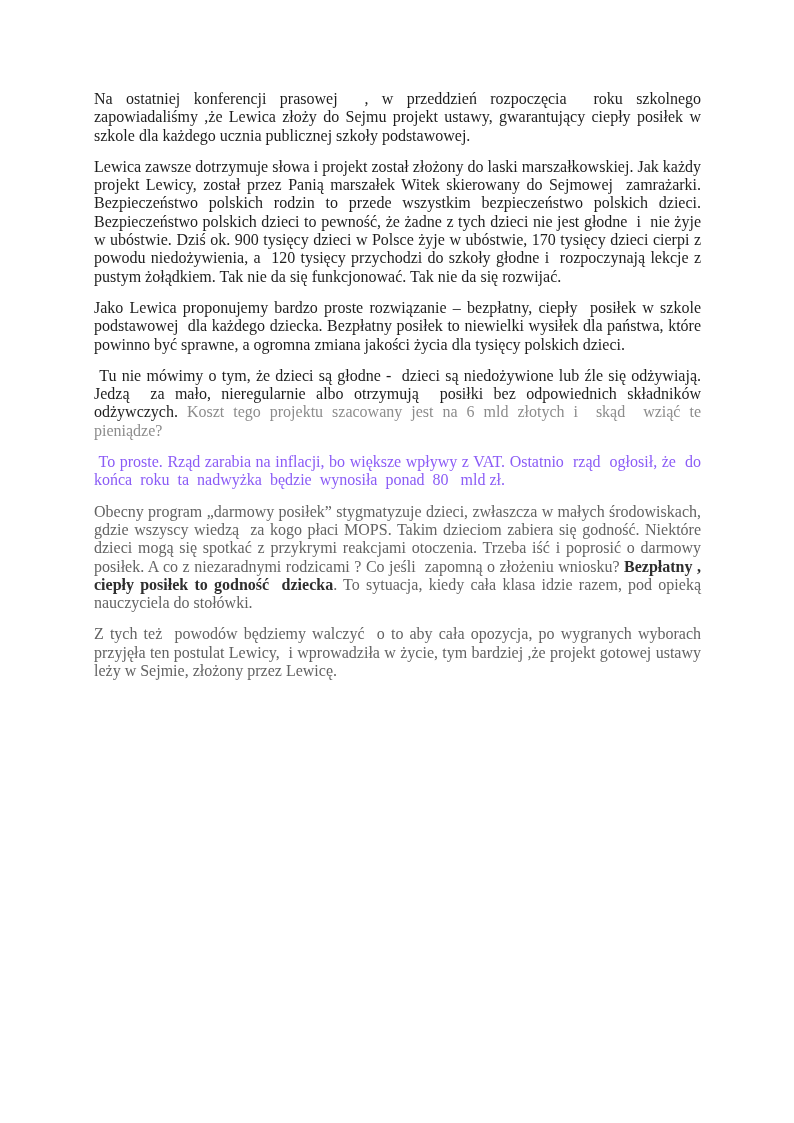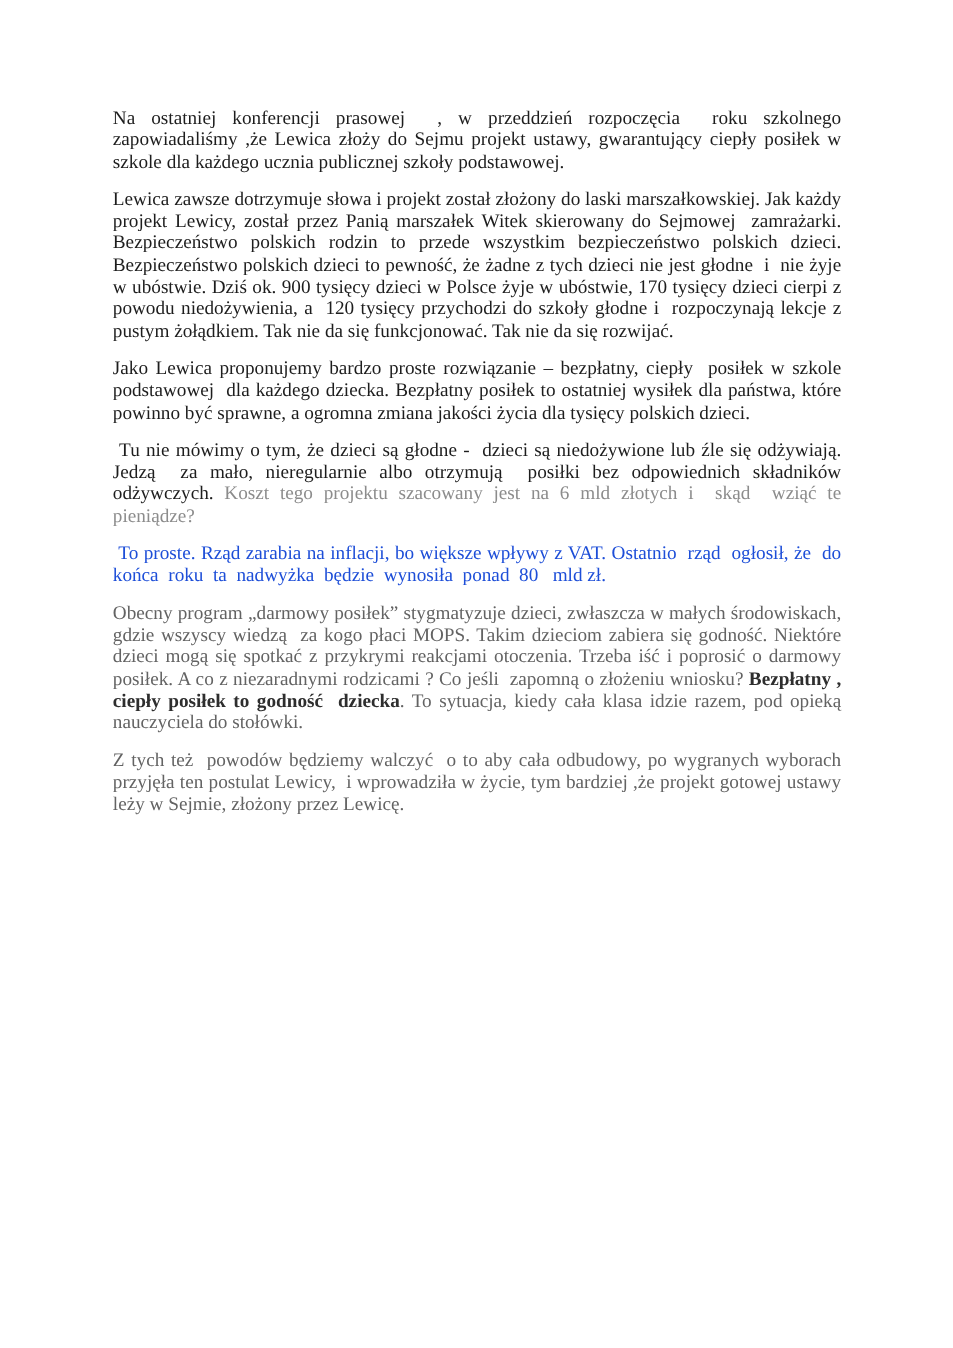--- a/index.html
+++ b/index.html
@@ -32,19 +32,19 @@
     font-weight: bold;
   }
 </style>
 </head>
 <body>
 
 <div class="page">
   <div class="content">
       <p class="para"><span class="seg" style="color: rgb(29, 29, 29);">Na ostatniej konferencji prasowej  , w przeddzień rozpoczęcia  roku szkolnego zapowiadaliśmy ,że Lewica złoży do Sejmu projekt ustawy, gwarantujący ciepły posiłek w szkole dla każdego ucznia publicznej szkoły podstawowej.</span></p>
       <p class="para"><span class="seg" style="color: rgb(29, 29, 29);">Lewica zawsze dotrzymuje słowa i projekt został złożony do laski marszałkowskiej. Jak każdy  projekt Lewicy, został przez Panią marszałek Witek skierowany do Sejmowej  zamrażarki. Bezpieczeństwo polskich rodzin to przede wszystkim bezpieczeństwo polskich dzieci. Bezpieczeństwo polskich dzieci to pewność, że żadne z tych dzieci nie jest głodne  i  nie żyje w ubóstwie. Dziś ok. 900 tysięcy dzieci w Polsce żyje w ubóstwie, 170 tysięcy dzieci cierpi z powodu niedożywienia, a  120 tysięcy przychodzi do szkoły głodne i  rozpoczynają lekcje z pustym żołądkiem. Tak nie da się funkcjonować. Tak nie da się rozwijać.</span></p>
-      <p class="para"><span class="seg" style="color: rgb(29, 29, 29);">Jako Lewica proponujemy bardzo proste rozwiązanie – bezpłatny, ciepły  posiłek w szkole podstawowej  dla każdego dziecka. Bezpłatny posiłek to ostatniej wysiłek dla państwa, które powinno być sprawne, a ogromna zmiana jakości życia dla tysięcy polskich dzieci.</span></p>
+      <p class="para"><span class="seg" style="color: rgb(29, 29, 29);">Jako Lewica proponujemy bardzo proste rozwiązanie – bezpłatny, ciepły  posiłek w szkole podstawowej  dla każdego dziecka. Bezpłatny posiłek to niewielki wysiłek dla państwa, które powinno być sprawne, a ogromna zmiana jakości życia dla tysięcy polskich dzieci.</span></p>
       <p class="para"><span class="seg" style="color: rgb(29, 29, 29);"> Tu nie mówimy o tym, że dzieci są głodne -  dzieci są niedożywione lub źle się odżywiają. Jedzą  za mało, nieregularnie albo otrzymują  posiłki bez odpowiednich składników odżywczych. </span><span class="seg" style="color: rgb(140, 140, 140);">Koszt tego projektu szacowany jest na 6 mld złotych i  skąd  wziąć te  pieniądze?</span></p>
-      <p class="para"><span class="seg" style="color: #1d4ed8;"> To proste. Rząd zarabia na inflacji, bo większe wpływy z VAT. Ostatnio  rząd  ogłosił, że  do końca  roku  ta  nadwyżka  będzie  wynosiła  ponad  80   mld zł.</span></p>
+      <p class="para"><span class="seg" style="color: #8b5cf6;"> To proste. Rząd zarabia na inflacji, bo większe wpływy z VAT. Ostatnio  rząd  ogłosił, że  do końca  roku  ta  nadwyżka  będzie  wynosiła  ponad  80   mld zł.</span></p>
       <p class="para"><span class="seg" style="color: rgb(99, 99, 99);">Obecny program „darmowy posiłek” stygmatyzuje dzieci, zwłaszcza w małych środowiskach, gdzie wszyscy wiedzą  za kogo płaci MOPS. Takim dzieciom zabiera się godność. Niektóre  dzieci mogą się spotkać z przykrymi reakcjami otoczenia. Trzeba iść i poprosić o darmowy posiłek. A co z niezaradnymi rodzicami ? Co jeśli  zapomną o złożeniu wniosku? </span><span class="seg seg-bold" style="color: rgb(46, 46, 46);">Bezpłatny , ciepły posiłek to godność  dziecka</span><span class="seg" style="color: rgb(99, 99, 99);">. To sytuacja, kiedy cała klasa idzie razem, pod opieką nauczyciela do stołówki.</span></p>
-      <p class="para"><span class="seg" style="color: rgb(99, 99, 99);">Z tych też  powodów będziemy walczyć  o to aby cała odbudowy, po wygranych wyborach przyjęła ten postulat Lewicy,  i wprowadziła w życie, tym bardziej ,że projekt gotowej ustawy leży w Sejmie, złożony przez Lewicę.</span></p>
+      <p class="para"><span class="seg" style="color: rgb(99, 99, 99);">Z tych też  powodów będziemy walczyć  o to aby cała opozycja, po wygranych wyborach przyjęła ten postulat Lewicy,  i wprowadziła w życie, tym bardziej ,że projekt gotowej ustawy leży w Sejmie, złożony przez Lewicę.</span></p>
     </div>
 </div>
 
 </body></html>

